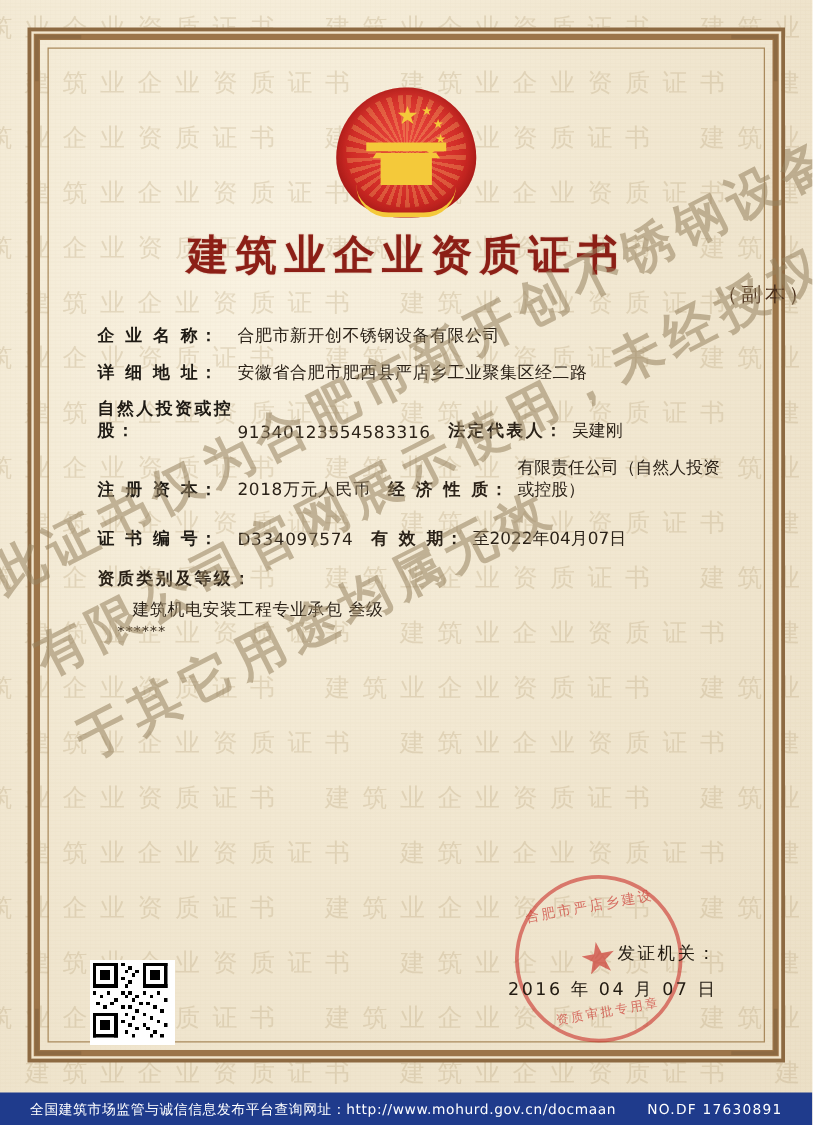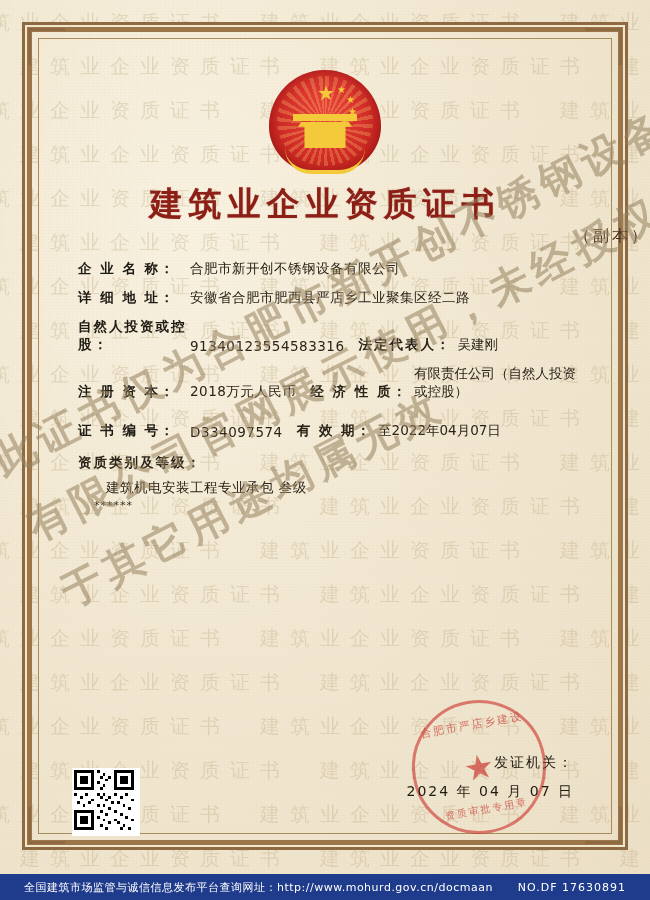--- a/index.html
+++ b/index.html
@@ -416,21 +416,21 @@
     <div class="diag-line">于其它用途均属无效</div>
   </div>
 
   <div class="seal">
     <div class="seal-top">合肥市严店乡建设</div>
     <div class="seal-star">★</div>
     <div class="seal-bottom">资质审批专用章</div>
   </div>
 
   <div class="issuer">发证机关：</div>
-  <div class="issue-date">2024 年 04 月 07 日</div>
+  <div class="issue-date">2016 年 04 月 07 日</div>
 
   <div class="qr">
     <svg width="60" height="60" viewBox="0 0 21 21" shape-rendering="crispEdges">
       <rect width="21" height="21" fill="#ffffff"></rect>
       <g fill="#000000">
         <rect x="0" y="0" width="7" height="1"></rect>
           <rect x="0" y="6" width="7" height="1"></rect>
         <rect x="0" y="0" width="1" height="7"></rect>
           <rect x="6" y="0" width="1" height="7"></rect>
         <rect x="2" y="2" width="3" height="3"></rect>

